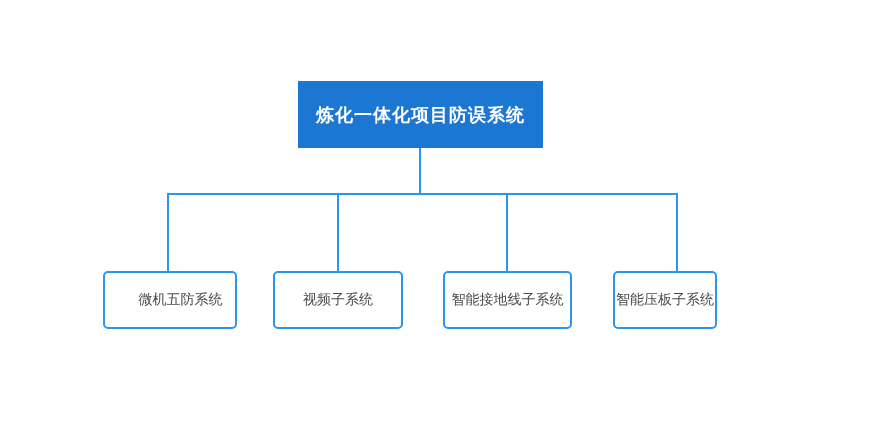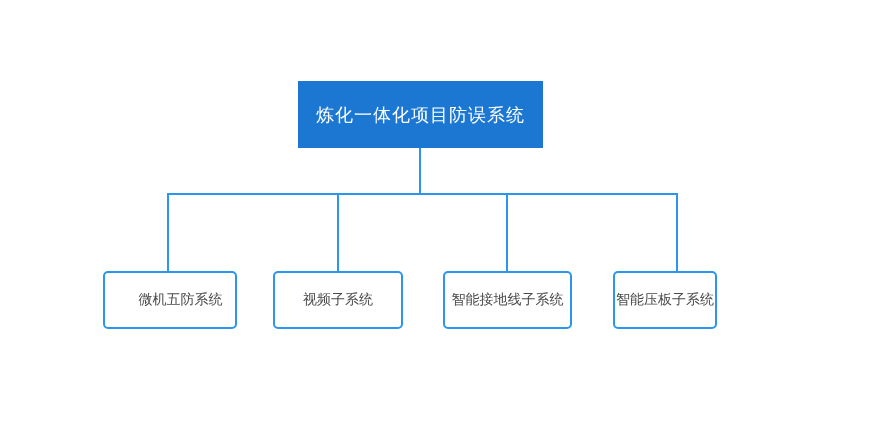--- a/index.html
+++ b/index.html
@@ -26,21 +26,21 @@
     position:absolute;
     left:298px; top:81px;
     width:245px; height:67px;
     background:var(--root-fill);
     display:flex; align-items:center; justify-content:center;
     box-sizing:border-box;
   }
   .root-node span{
     color:var(--root-text);
     font-size:18px;
-    font-weight:normal;
+    font-weight:bold;
     letter-spacing:1px;
     white-space:nowrap;
   }
   .line{
     position:absolute;
     background:var(--connector);
   }
   .stem{ left:419px; top:148px; width:2px; height:45px; }
   .hbar{ left:167px; top:193px; width:511px; height:2px; }
   .drop{ top:195px; width:2px; height:76px; }

